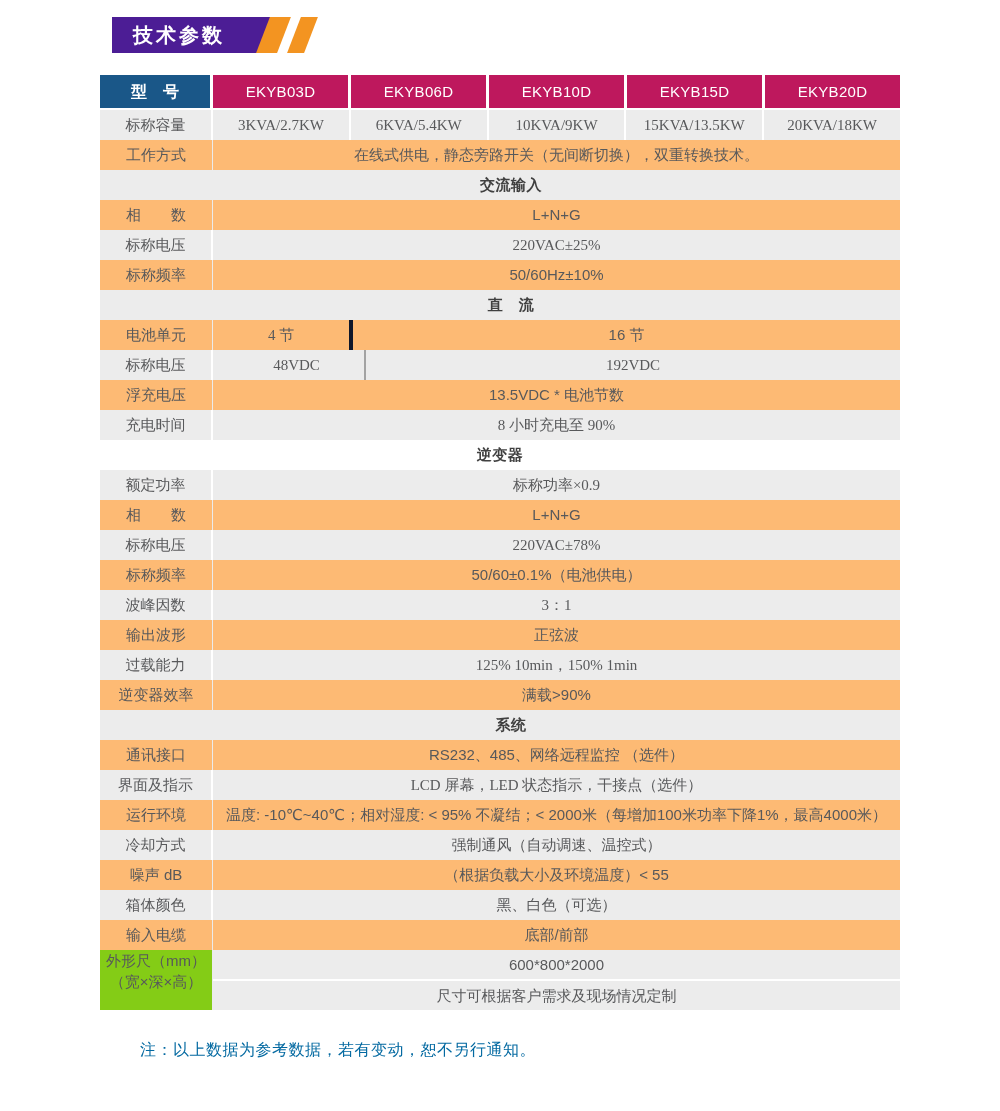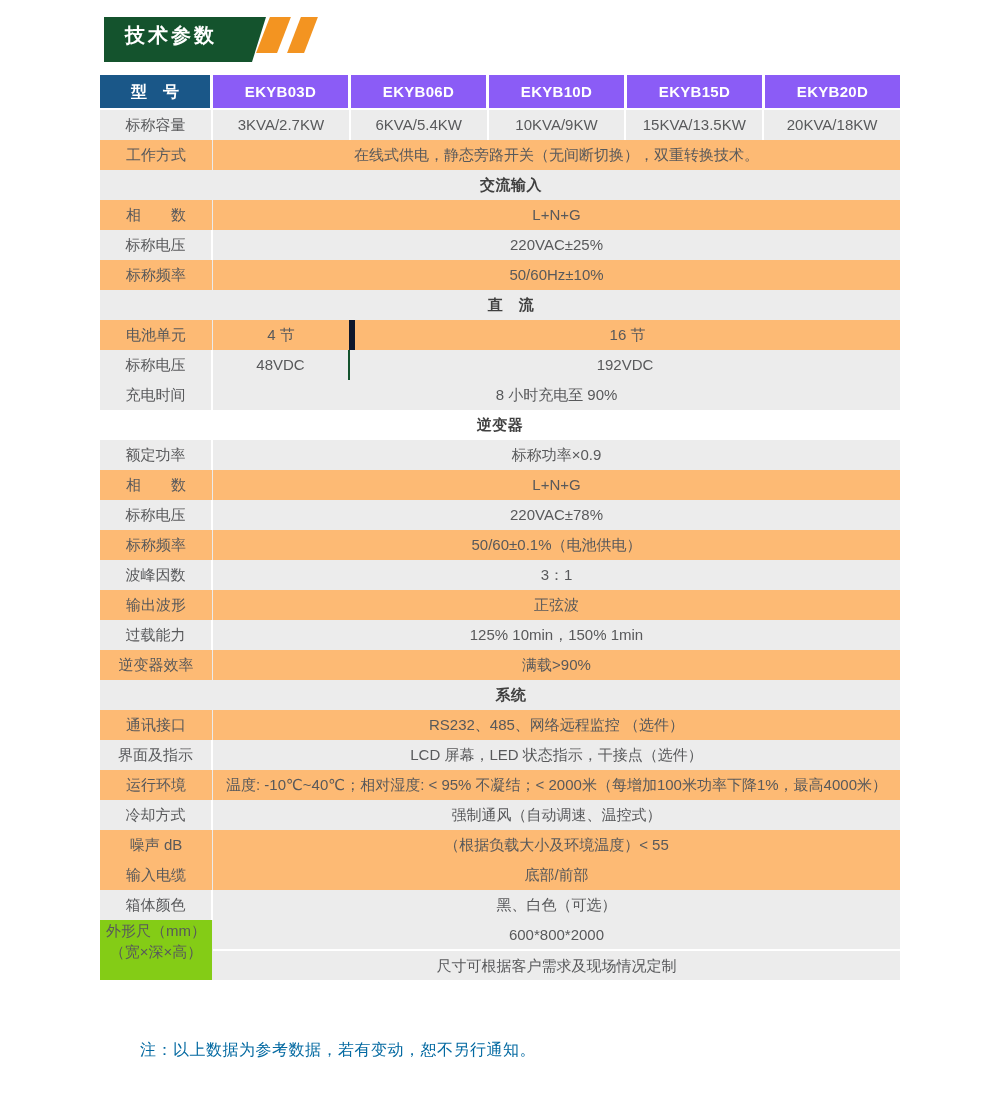--- a/index.html
+++ b/index.html
@@ -4,50 +4,50 @@
 <style>
   html,body{margin:0;padding:0;}
   body{
     width:1000px;height:1111px;background:#ffffff;position:relative;
     font-family:"Liberation Sans","DejaVu Sans",sans-serif;
     color:#58595b;-webkit-font-smoothing:antialiased;
   }
   
   .banner{position:absolute;left:100px;top:17px;height:36px;width:230px;}
   .banner-blue{
-    position:absolute;left:4px;top:0;width:162px;height:45px;background:#14532d;
+    position:absolute;left:12px;top:0;width:162px;height:36px;background:#4c1d95;
     clip-path:polygon(0 0,100% 0,calc(100% - 14px) 100%,0 100%);
   }
   .banner-title{
     display:block;padding-left:21px;line-height:36px;color:#ffffff;
     font-size:20px;font-weight:bold;letter-spacing:3px;white-space:nowrap;
   }
   .stripe{position:absolute;top:0;height:36px;background:#f39421;transform:skewX(-21deg);}
   .stripe-1{left:163px;width:21px;}
   .stripe-2{left:194px;width:17px;}
   
   .spec-table{position:absolute;left:100px;top:75px;width:800px;font-size:15px;}
   .hrow{display:flex;height:33px;line-height:33px;margin-bottom:2px;text-align:center;}
   .hcell-label{
     flex:0 0 110px;background:#1a5788;color:#fff;font-weight:bold;font-size:16px;
   }
   .hcell{
-    flex:1;background:#8b5cf6;color:#fff;font-weight:bold;font-size:15px;
+    flex:1;background:#be185d;color:#fff;font-weight:normal;font-size:15px;
     letter-spacing:.3px;margin-left:3px;
   }
   .row{display:flex;height:30px;line-height:30px;text-align:center;}
-  .row.g{background:#ececec;}
+  .row.g{background:#ececec;font-family:Liberation Serif, serif;}
   .row.w{background:#fdba74;}
   .lbl{flex:0 0 111px;white-space:nowrap;}
   .row.g .lbl{border-right:2px solid #ffffff;}
   .row.w .lbl{flex-basis:112px;border-right:1px solid #ebebeb;}
   .val{flex:1;white-space:nowrap;}
   .v1{flex:0 0 135px;}
-  .row.g .v1{border-right:2px solid #14532d;}
-  .row.w .v1{flex-basis:136px;border-right:6px solid #0f172a;}
+  .row.g .v1{border-right:2px solid #a3a3a3;padding-left:16px;}
+  .row.w .v1{flex-basis:136px;border-right:4px solid #0f172a;font-family:Liberation Serif, serif;}
   .vals{flex:1;display:flex;}
   .vals .v{flex:1;}
   .vals .v + .v{border-left:2px solid #ffffff;}
   .sec{height:30px;line-height:30px;text-align:center;font-weight:bold;color:#404040;letter-spacing:.5px;}
   .sec.g{background:#ececec;padding-left:22px;}
   .sec.w{background:#ffffff;}
   
   .dim-row{display:flex;height:60px;text-align:center;}
   .dim-label{
     flex:0 0 112px;border-right:1px solid #ebebeb;background:#84cc16;
@@ -117,20 +117,24 @@
   <div class="row w">
     <div class="lbl">电池单元</div>
     <div class="v1">4 节</div>
     <div class="val">16 节</div>
   </div>
   <div class="row g">
     <div class="lbl">标称电压</div>
     <div class="v1">48VDC</div>
     <div class="val">192VDC</div>
   </div>
+  <div class="row w">
+    <div class="lbl">浮充电压</div>
+    <div class="val">13.5VDC * 电池节数</div>
+  </div>
   <div class="row g">
     <div class="lbl">充电时间</div>
     <div class="val">8 小时充电至 90%</div>
   </div>
 
   <div class="sec w">逆变器</div>
 
   <div class="row g">
     <div class="lbl">额定功率</div>
     <div class="val">标称功率×0.9</div>
@@ -179,27 +183,27 @@
     <div class="val">温度: -10℃~40℃；相对湿度: &lt; 95% 不凝结；&lt; 2000米（每增加100米功率下降1%，最高4000米）</div>
   </div>
   <div class="row g">
     <div class="lbl">冷却方式</div>
     <div class="val">强制通风（自动调速、温控式）</div>
   </div>
   <div class="row w">
     <div class="lbl">噪声 dB</div>
     <div class="val">（根据负载大小及环境温度）&lt; 55</div>
   </div>
+  <div class="row g">
+    <div class="lbl">箱体颜色</div>
+    <div class="val">黑、白色（可选）</div>
+  </div>
   <div class="row w">
     <div class="lbl">输入电缆</div>
     <div class="val">底部/前部</div>
-  </div>
-  <div class="row g">
-    <div class="lbl">箱体颜色</div>
-    <div class="val">黑、白色（可选）</div>
   </div>
 
   <div class="dim-row">
     <div class="dim-label">
       <div>外形尺（mm）</div>
       <div>（宽×深×高）</div>
     </div>
     <div class="dim-vals">
       <div class="dim-v">600*800*2000</div>
       <div class="dim-v">尺寸可根据客户需求及现场情况定制</div>

